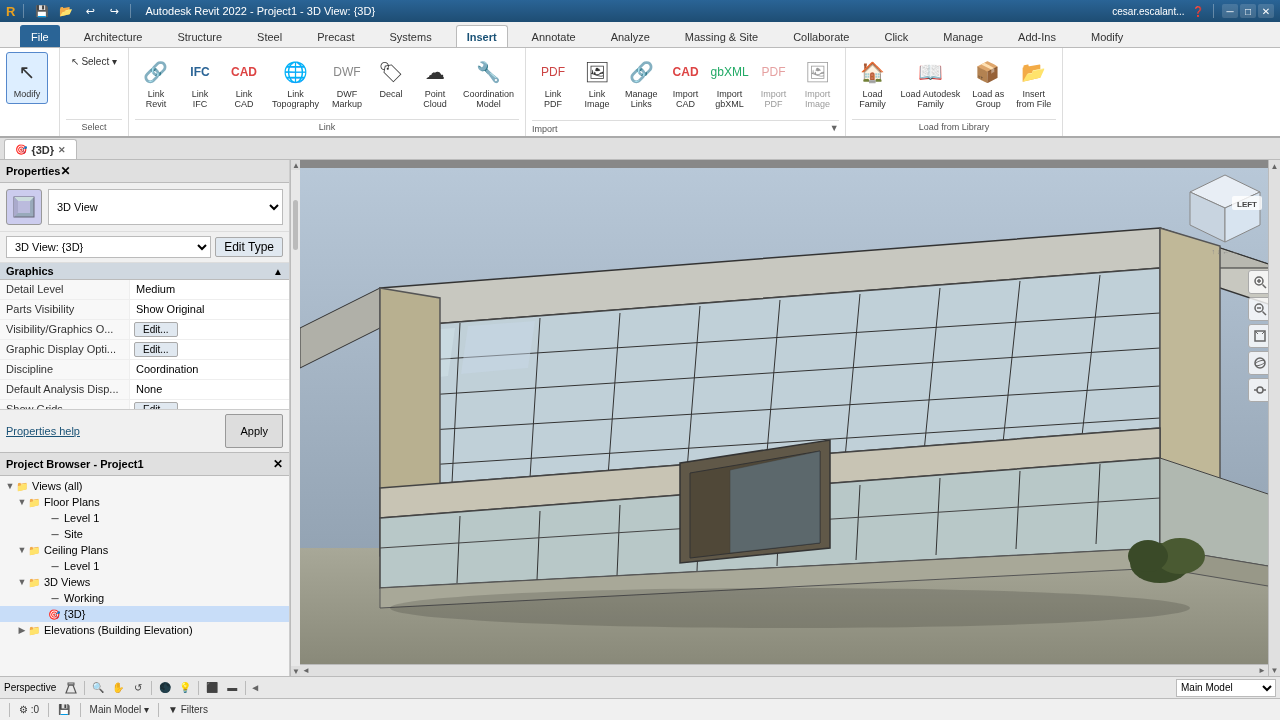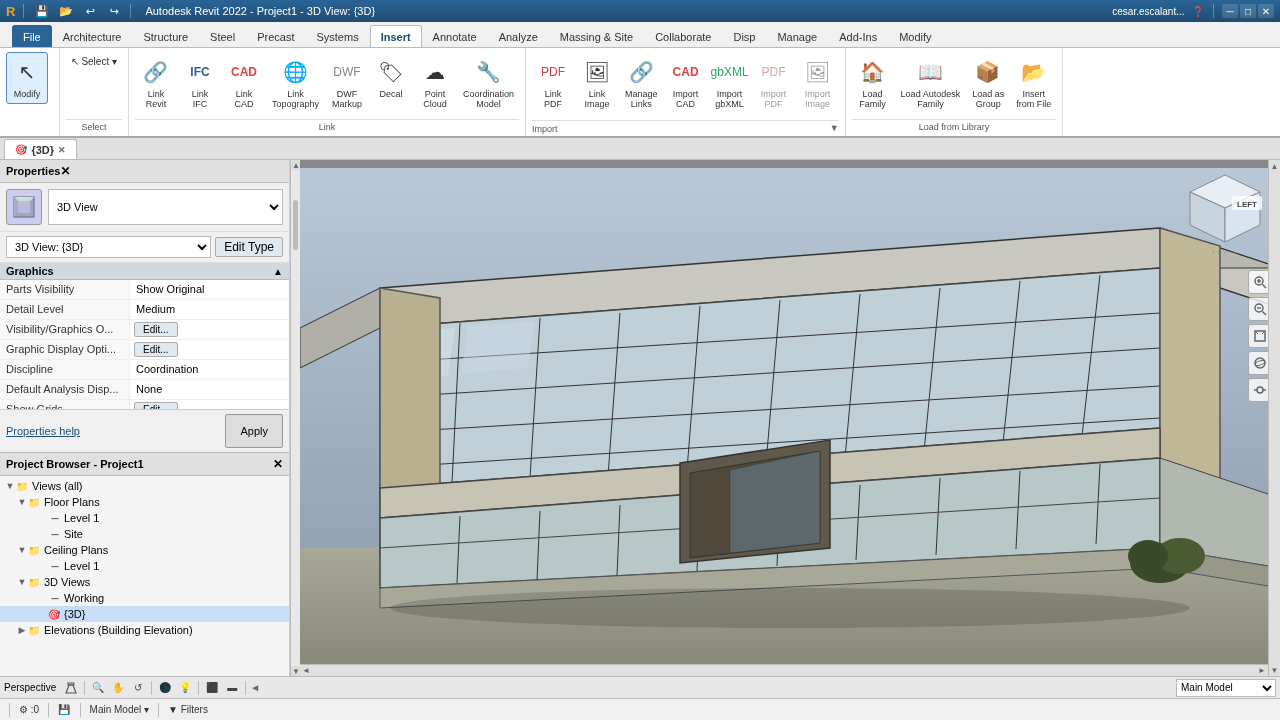--- a/index.html
+++ b/index.html
@@ -22,21 +22,22 @@
     .qa-btn { width: 20px; height: 18px; display: flex; align-items: center; justify-content: center; cursor: pointer; border-radius: 2px; font-size: 11px; color: #333; }
     .qa-sep { width: 1px; height: 14px; background: #ccc; margin: 0 2px; }
 
     
     #ribbon-tabs {
       height: 26px;
       background: #f0f0f0;
       border-bottom: 1px solid #bbb;
       display: flex;
       align-items: flex-end;
-      padding-left: 12px;
+      padding-left: 20px;
+      gap: 13px;
     }
     .ribbon-tab {
       padding: 4px 10px;
       cursor: pointer;
       font-size: 11px;
       color: #333;
       border: 1px solid transparent;
       border-bottom: none;
       border-radius: 3px 3px 0 0;
       height: 22px;
@@ -451,21 +452,21 @@
   <div class="ribbon-tab">Architecture</div>
   <div class="ribbon-tab">Structure</div>
   <div class="ribbon-tab">Steel</div>
   <div class="ribbon-tab">Precast</div>
   <div class="ribbon-tab">Systems</div>
   <div class="ribbon-tab active">Insert</div>
   <div class="ribbon-tab">Annotate</div>
   <div class="ribbon-tab">Analyze</div>
   <div class="ribbon-tab">Massing &amp; Site</div>
   <div class="ribbon-tab">Collaborate</div>
-  <div class="ribbon-tab">Disp</div>
+  <div class="ribbon-tab">Click</div>
   <div class="ribbon-tab">Manage</div>
   <div class="ribbon-tab">Add-Ins</div>
   <div class="ribbon-tab">Modify</div>
 </div>
 
 <div id="ribbon-panel">
 
   <div class="ribbon-group">
     <div class="ribbon-group-items">
       <div class="rb-btn active">
@@ -626,26 +627,26 @@
       </div>
 
       <div id="props-table">
 
         <div class="props-section-header">
           <span>Graphics</span>
           <span style="cursor:pointer;font-size:10px;">▲</span>
         </div>
 
         <div class="props-row">
+          <div class="props-label">Detail Level</div>
+          <div class="props-value" style="cursor:pointer;">Medium</div>
+        </div>
+        <div class="props-row">
           <div class="props-label">Parts Visibility</div>
           <div class="props-value" style="cursor:pointer;">Show Original</div>
-        </div>
-        <div class="props-row">
-          <div class="props-label">Detail Level</div>
-          <div class="props-value" style="cursor:pointer;">Medium</div>
         </div>
         <div class="props-row">
           <div class="props-label">Visibility/Graphics O...</div>
           <div class="props-value-btn">
             <button class="edit-btn">Edit...</button>
           </div>
         </div>
         <div class="props-row">
           <div class="props-label">Graphic Display Opti...</div>
           <div class="props-value-btn">

